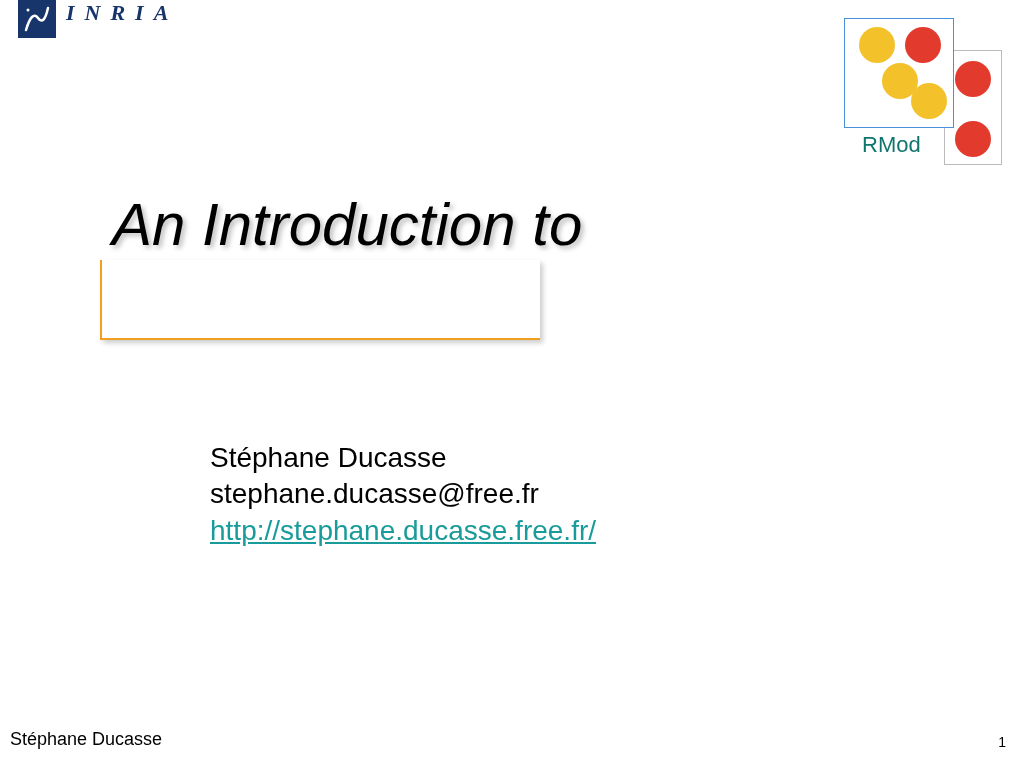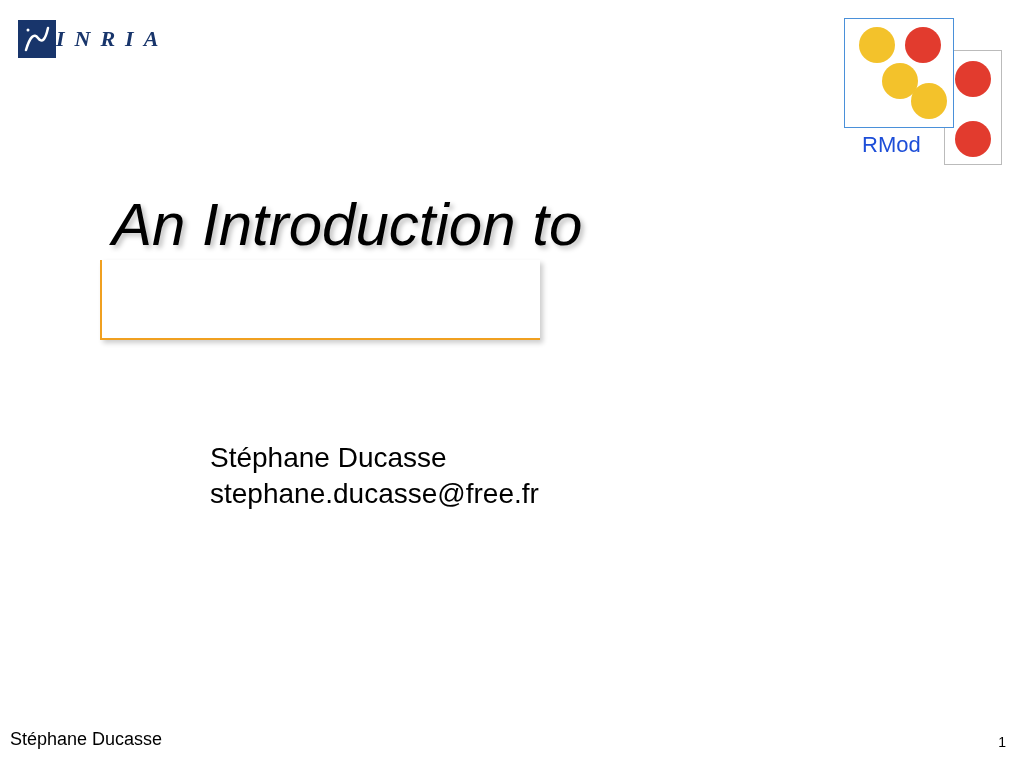--- a/index.html
+++ b/index.html
@@ -6,24 +6,25 @@
   body {
     width: 1024px;
     height: 768px;
     background: #ffffff;
     font-family: Arial, Helvetica, sans-serif;
     position: relative;
     overflow: hidden;
   }
   .inria-logo {
     position: absolute;
-    top: 20px;
+    top: 0;
     left: 18px;
     display: flex;
-    align-items: center;
+    align-items: flex-start;
+    gap: 10px;
   }
   .inria-mark {
     width: 38px;
     height: 38px;
     background: #18356b;
     position: relative;
     display: flex;
     align-items: center;
     justify-content: center;
   }
@@ -59,21 +60,21 @@
     width: 58px;
     height: 115px;
     border: 1px solid #bbb;
     background: #fff;
   }
   .rmod-label {
     position: absolute;
     top: 114px;
     left: 18px;
     font-size: 22px;
-    color: #1d4ed8;
+    color: #0f766e;
     font-family: Arial, sans-serif;
   }
   .circle { position: absolute; border-radius: 50%; }
   .cy { background: #f3c22b; }
   .cr { background: #e23b2e; }
 
   .title-block {
     position: absolute;
     top: 190px;
     left: 100px;
@@ -156,16 +157,17 @@
 <div class="title-block">
   <div class="title-text">
     <span>An Introduction to</span><br>
   </div>
   <div class="title-underline"></div>
 </div>
 
 <div class="author-block">
   <div>Stéphane Ducasse</div>
   <div>stephane.ducasse@free.fr</div>
+  <a class="link">http://stephane.ducasse.free.fr/</a>
 </div>
 
 <div class="footer-name">Stéphane Ducasse</div>
 <div class="page-number">1</div>
 
 </body></html>

